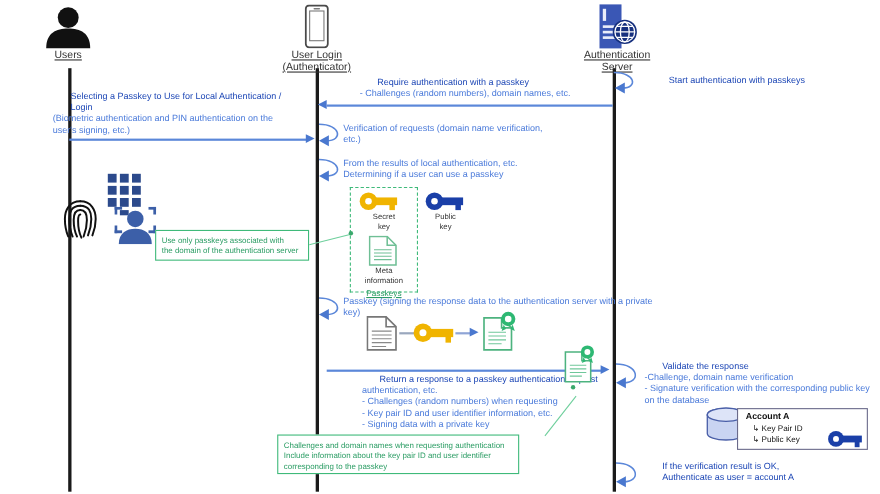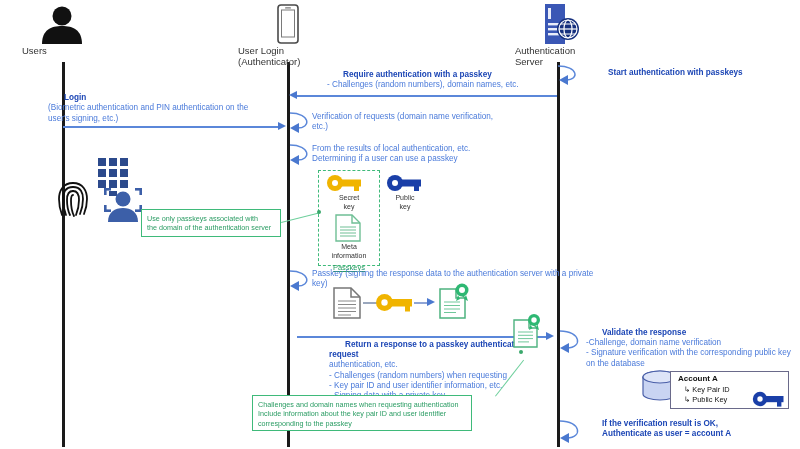--- a/index.html
+++ b/index.html
@@ -2,24 +2,24 @@
 <html><head>
 <meta charset="utf-8">
 <style>
   html,body{margin:0;padding:0;background:#ffffff;}
   body{width:800px;height:449px;position:relative;overflow:hidden;
        font-family:"Liberation Sans","DejaVu Sans",sans-serif;color:#222;}
   .abs{position:absolute;}
   
   .lifeline{position:absolute;width:3px;background:#1a1a1a;}
   
-  .actor-label{position:absolute;font-size:9.5px;color:#333;line-height:11px;}
+  .actor-label{position:absolute;text-align:center;font-size:9.5px;color:#333;line-height:11px;text-decoration:underline;}
   
   .msg{position:absolute;color:#3b6fd4;font-size:8.2px;line-height:10.2px;}
-  .msg b{color:#1c46b5;font-weight:bold;padding-left:16px;}
+  .msg b{color:#1c46b5;font-weight:normal;padding-left:16px;}
   .msg .sub{color:#4a7ada;display:block;}
   
   .hline{position:absolute;height:1.5px;background:#5b87d9;}
   .arrowhead{position:absolute;width:0;height:0;}
   .ah-right{border-top:4.5px solid transparent;border-bottom:4.5px solid transparent;border-left:8px solid #4a78cf;}
   .ah-left{border-top:4.5px solid transparent;border-bottom:4.5px solid transparent;border-right:8px solid #4a78cf;}
   .selfloop{position:absolute;}
   
   .callout{position:absolute;border:1px solid #3fba7a;color:#2a9c63;background:#fff;
            font-size:7.2px;line-height:9.4px;padding:4px 5px;box-sizing:border-box;}
@@ -94,21 +94,21 @@
 </div>
 
 <div class="msg" style="left:327px;top:70px;width:260px;">
   <b>Require authentication with a passkey</b>
   <span class="sub">- Challenges (random numbers), domain names, etc.</span>
 </div>
 <div class="hline" style="left:297px;top:95px;width:260px;"></div>
 <div class="arrowhead ah-left" style="left:289px;top:91px;"></div>
 
 <div class="msg" style="left:48px;top:83px;width:245px;">
-  <br>
+  <b>Selecting a Passkey to Use for Local Authentication /</b><br>
   <b>Login</b>
   <span class="sub">(Biometric authentication and PIN authentication on the</span>
   <span class="sub">user's signing, etc.)</span>
 </div>
 <div class="hline" style="left:63px;top:126px;width:216px;"></div>
 <div class="arrowhead ah-right" style="left:278px;top:122px;"></div>
 
 <div class="selfloop" style="left:288px;top:110px;">
   <svg width="34" height="24" viewBox="0 0 34 24">
     <path d="M2 3 C22 3 24 18 9 18" fill="none" stroke="#5b87d9" stroke-width="1.4"></path>

